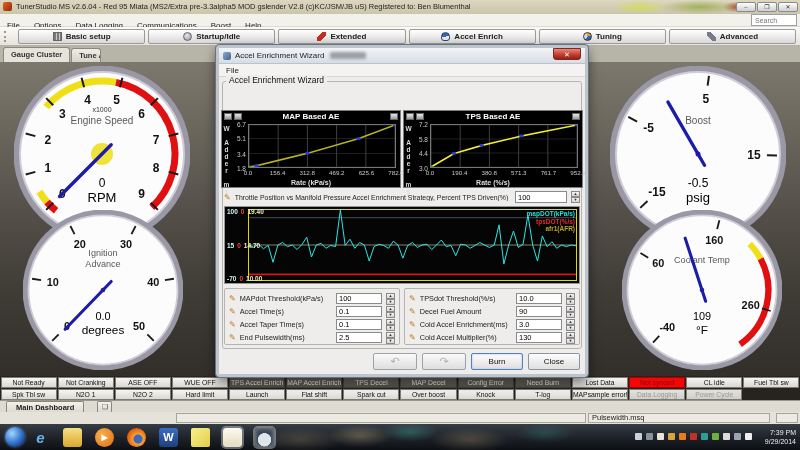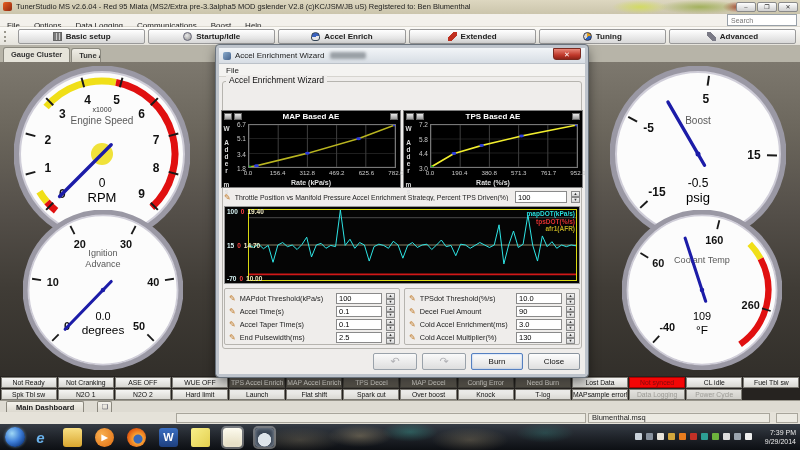--- a/index.html
+++ b/index.html
@@ -18,21 +18,21 @@
   .titlebar .appicon{position:absolute;left:3px;top:2px;width:9px;height:9px;border-radius:2px;
     background:linear-gradient(135deg,#e86020,#902810);}
   .titlebar .title{position:absolute;left:16px;top:0;line-height:14px;white-space:nowrap;}
   .win-btns{position:absolute;right:2px;top:2px;display:flex;gap:1px;}
   .win-btn{width:20px;height:10px;background:linear-gradient(#fefefe,#cfcfcf);
     border:1px solid #8a8a8a;border-radius:2px;font-size:6px;line-height:8px;text-align:center;color:#333;}
 
   
   .menubar{position:absolute;left:0;top:14px;width:800px;height:13px;background:#f3f1ec;border-bottom:1px solid #dcd9d0;}
   .menu-item{display:inline-block;padding:0 7px;font-size:8px;line-height:13px;color:#222;}
-  .searchbox{position:absolute;right:3px;top:14px;width:70px;height:12px;border:1px solid #98a0a8;
+  .searchbox{position:absolute;right:3px;top:14px;width:46px;height:12px;border:1px solid #98a0a8;
     background:#fff;font-size:7px;color:#555;padding:0 3px;font-family:"Liberation Sans",sans-serif;}
 
   
   .toolbar{position:absolute;left:0;top:27px;width:800px;height:19px;display:flex;gap:3px;
     padding:2px 4px 2px 18px;background:linear-gradient(#fbfaf7,#e5e3dc);border-bottom:1px solid #b5b2a8;}
   .toolbar:before{content:"";position:absolute;left:4px;top:4px;width:4px;height:11px;
     border-left:2px dotted #9a978d;}
   .tb-btn{flex:1;height:15px;background:linear-gradient(#ffffff,#d8d8d8);border:1px solid #9a9a9a;
     border-radius:2px;font-size:8px;font-weight:bold;color:#222;display:flex;align-items:center;justify-content:center;gap:4px;}
   .tbi{width:9px;height:9px;display:inline-block;flex:none;}
@@ -210,26 +210,26 @@
   <div class="toolbar" id="toolbar">
       <div class="tb-btn">
         <span class="tbi tbi-chart-icon"></span>
         <span>Basic setup</span>
       </div>
       <div class="tb-btn">
         <span class="tbi tbi-idle-icon"></span>
         <span>Startup/Idle</span>
       </div>
       <div class="tb-btn">
+        <span class="tbi tbi-wrench-icon"></span>
+        <span>Extended</span>
+      </div>
+      <div class="tb-btn">
         <span class="tbi tbi-gauge-icon"></span>
         <span>Accel Enrich</span>
-      </div>
-      <div class="tb-btn">
-        <span class="tbi tbi-wrench-icon"></span>
-        <span>Extended</span>
       </div>
       <div class="tb-btn">
         <span class="tbi tbi-tuning-icon"></span>
         <span>Tuning</span>
       </div>
       <div class="tb-btn">
         <span class="tbi tbi-advanced-icon"></span>
         <span>Advanced</span>
       </div>
     </div>
@@ -620,21 +620,21 @@
       </div>
     </div>
 
   <div class="dashrow">
     <span class="dash-tab">Main Dashboard</span>
     <span class="dash-icontab"><span>❏</span></span>
   </div>
 
   <div class="statusbar">
     <span class="sb-seg" id="sb-progress"><span class="fill" id="sb-fill" style="background: linear-gradient(rgb(84, 168, 242), rgb(21, 102, 200));"></span></span>
-    <span class="sb-seg" id="sb-file">Blumenthal.msq</span>
+    <span class="sb-seg" id="sb-file">Pulsewidth.msq</span>
     <span class="sb-seg" id="sb-flag"><span class="glyph"></span></span>
   </div>
 
   <div class="taskbar">
     <span class="start-orb"></span>
     <span class="tb-icons" id="tb-icons">
         <span class="tb-ic icon-ie-icon">e</span>
         <span class="tb-ic icon-explorer-icon"></span>
         <span class="tb-ic icon-media-player-icon">▶</span>
         <span class="tb-ic icon-firefox-icon"></span>

